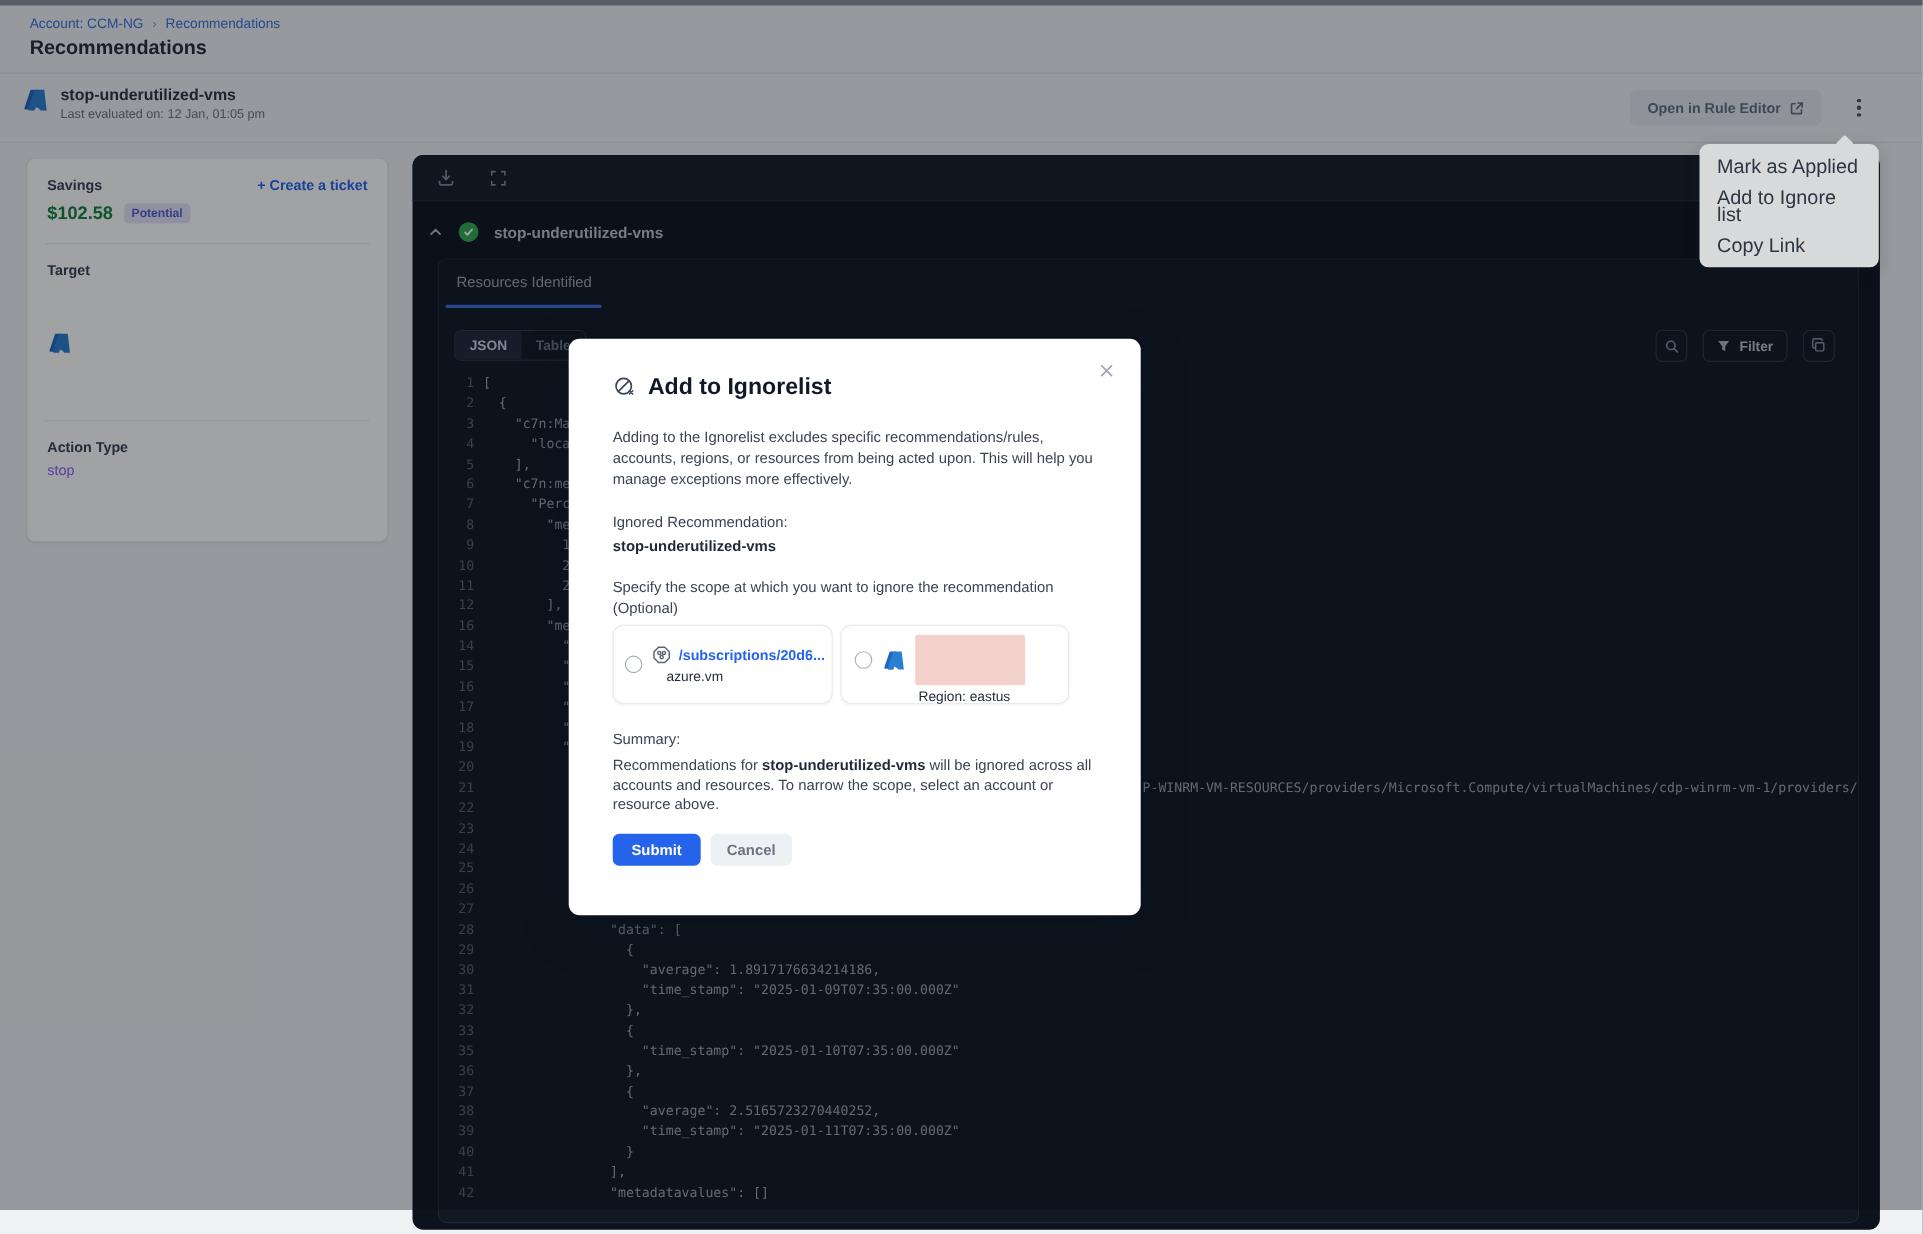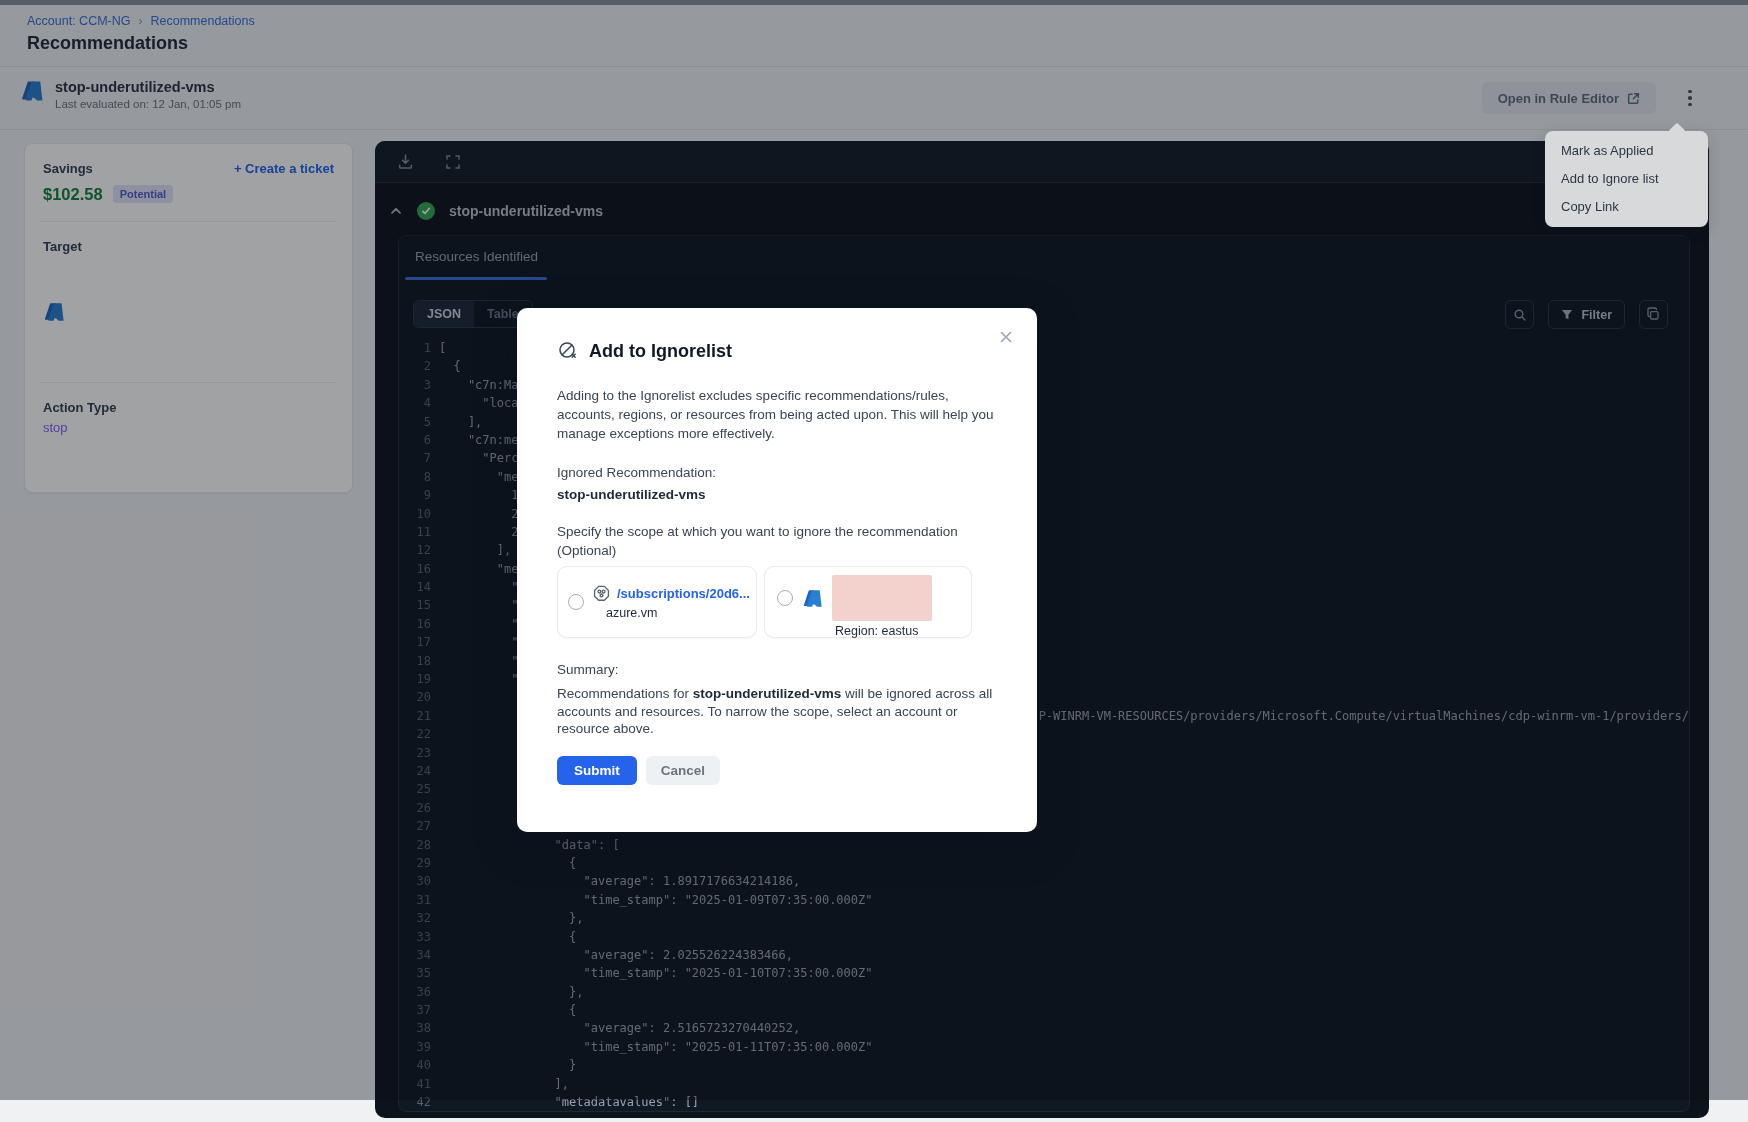--- a/index.html
+++ b/index.html
@@ -25,21 +25,21 @@
   .btn-rule-editor { position:absolute; right:92px; top:15px; height:32px; padding:0 16px; background:#e4e7ec; border:none; border-radius:6px;
       font-size:13px; font-weight:600; color:#5f6e80; display:flex; align-items:center; gap:8px; cursor:pointer; font-family:inherit; }
   .kebab-btn { position:absolute; right:44px; top:17px; width:28px; height:28px; background:none; border:none; cursor:pointer; display:flex; align-items:center; justify-content:center; }
   .kebab-dots { display:flex; flex-direction:column; gap:3px; }
   .kebab-dots i { width:3.5px; height:3.5px; border-radius:50%; background:#4a5462; }
 
   
   .dropdown { position:absolute; left:1545px; top:131px; width:163px; background:#fdfdfe; border-radius:8px;
       box-shadow:0 4px 14px rgba(20,26,38,.18); z-index:15; padding:6px 0; }
   .dropdown .caret { position:absolute; top:-6px; left:126px; width:12px; height:12px; background:#fdfdfe; transform:rotate(45deg); border-radius:2px; }
-  .dropdown-item { padding:6px 16px; font-size:13px; color:#333d4b; line-height:16px; cursor:pointer; }
+  .dropdown-item { padding:6px 16px; font-size:18px; color:#333d4b; line-height:16px; cursor:pointer; }
 
   
   .side-card { position:absolute; left:24px; top:143px; width:329px; height:350px; background:#ffffff; border:1px solid #e6e8ec; border-radius:8px;
       box-shadow:0 1px 2px rgba(20,26,38,.05); padding:17px 18px 14px 18px; }
   .savings-row { display:flex; justify-content:space-between; align-items:center; }
   .label-sm { font-size:13px; font-weight:600; color:#374151; }
   .create-ticket { font-size:13px; font-weight:600; color:#2563eb; cursor:pointer; text-decoration:none; }
   .savings-value-row { margin-top:9px; display:flex; align-items:flex-start; gap:10px; }
   .savings-value { font-size:16.5px; font-weight:700; color:#15803d; }
   .badge-potential { font-size:11px; font-weight:600; color:#545fc8; background:#e3e4fb; padding:3px 7px; border-radius:4px; }
@@ -78,21 +78,21 @@
 
   
   .overlay-a { position:absolute; inset:0; background:rgba(10,14,20,0.28); z-index:10; }
   .overlay-b { position:absolute; inset:0; background:rgba(10,14,20,0.15); z-index:20; }
 
   
   .modal { position:absolute; left:517px; top:308px; width:520px; height:524px; background:#ffffff; border-radius:10px; z-index:30;
       box-shadow:0 12px 40px rgba(10,16,28,.35); padding:32px 40px 0 40px; }
   .modal-close { position:absolute; top:16px; right:18px; width:26px; height:26px; background:none; border:none; cursor:pointer; color:#9ca3af; font-size:15px; display:flex; align-items:center; justify-content:center; }
   .modal-title-row { display:flex; align-items:center; gap:10px; }
-  .modal-title { font-size:18px; font-weight:700; color:#111827; }
+  .modal-title { font-size:21px; font-weight:700; color:#111827; }
   .modal-desc { margin-top:24px; font-size:13.5px; line-height:19px; color:#3b4453; }
   .ignored-label { margin-top:22px; font-size:13.5px; color:#3b4453; }
   .ignored-value { margin-top:7px; font-size:13.5px; font-weight:700; color:#1f2937; }
   .scope-label { margin-top:20px; font-size:13.5px; line-height:19px; color:#3b4453; max-width:440px; }
   .scope-cards { margin-top:6px; display:flex; gap:7px; }
   .scope-card { border:1px solid #e8eaee; border-radius:10px; background:#fff; box-shadow:0 1px 2px rgba(20,26,38,.04); cursor:pointer; }
   .scope-card-1 { width:200px; height:72px; display:flex; align-items:center; padding-left:10px; gap:8px; }
   .scope-card-2 { width:208px; height:72px; padding:8px 8px 0 12px; }
   .radio { width:16px; height:16px; border:1.5px solid #a6adba; border-radius:50%; background:#fff; flex:none; }
   .scope-col { display:flex; flex-direction:column; gap:3px; }
@@ -379,24 +379,20 @@
             </div>
             <div class="code-line">
               <span class="ln">32</span>
               <span class="ct">                  },</span>
             </div>
             <div class="code-line">
               <span class="ln">33</span>
               <span class="ct">                  {</span>
             </div>
             <div class="code-line">
-              <span class="ln">34</span>
-              <span class="ct">                    "average": 2.025526224383466,</span>
-            </div>
-            <div class="code-line">
               <span class="ln">35</span>
               <span class="ct">                    "time_stamp": "2025-01-10T07:35:00.000Z"</span>
             </div>
             <div class="code-line">
               <span class="ln">36</span>
               <span class="ct">                  },</span>
             </div>
             <div class="code-line">
               <span class="ln">37</span>
               <span class="ct">                  {</span>

